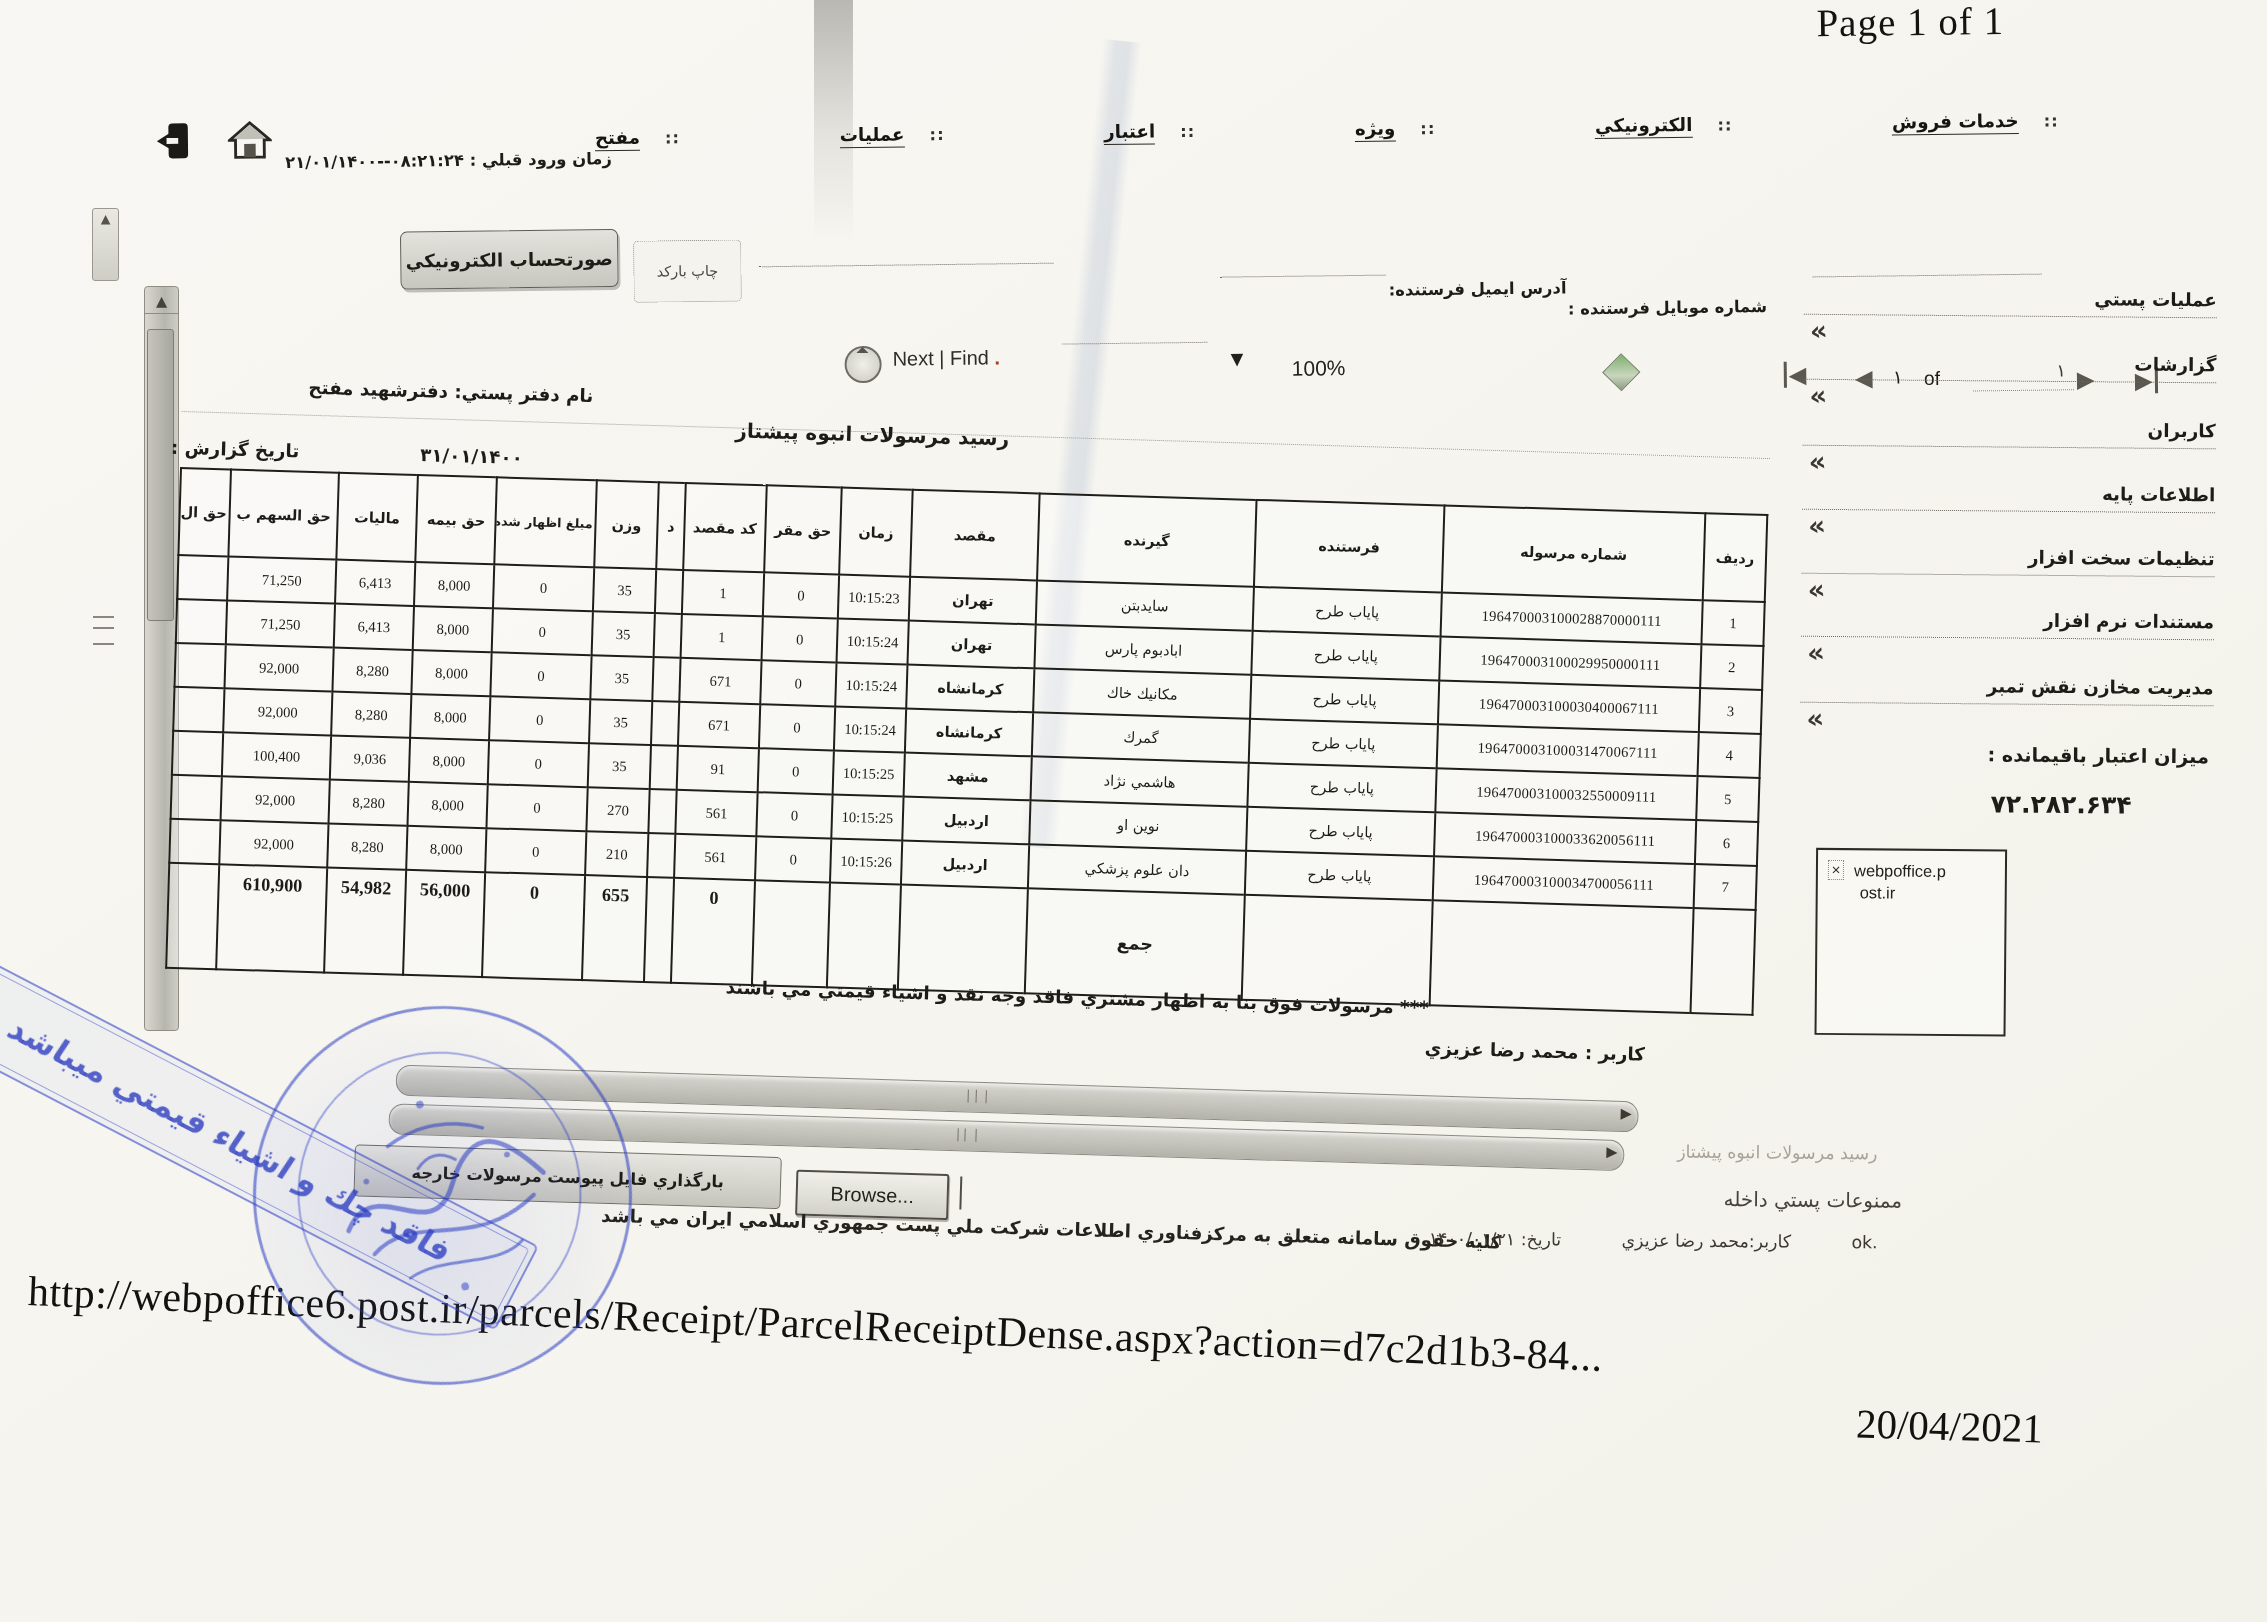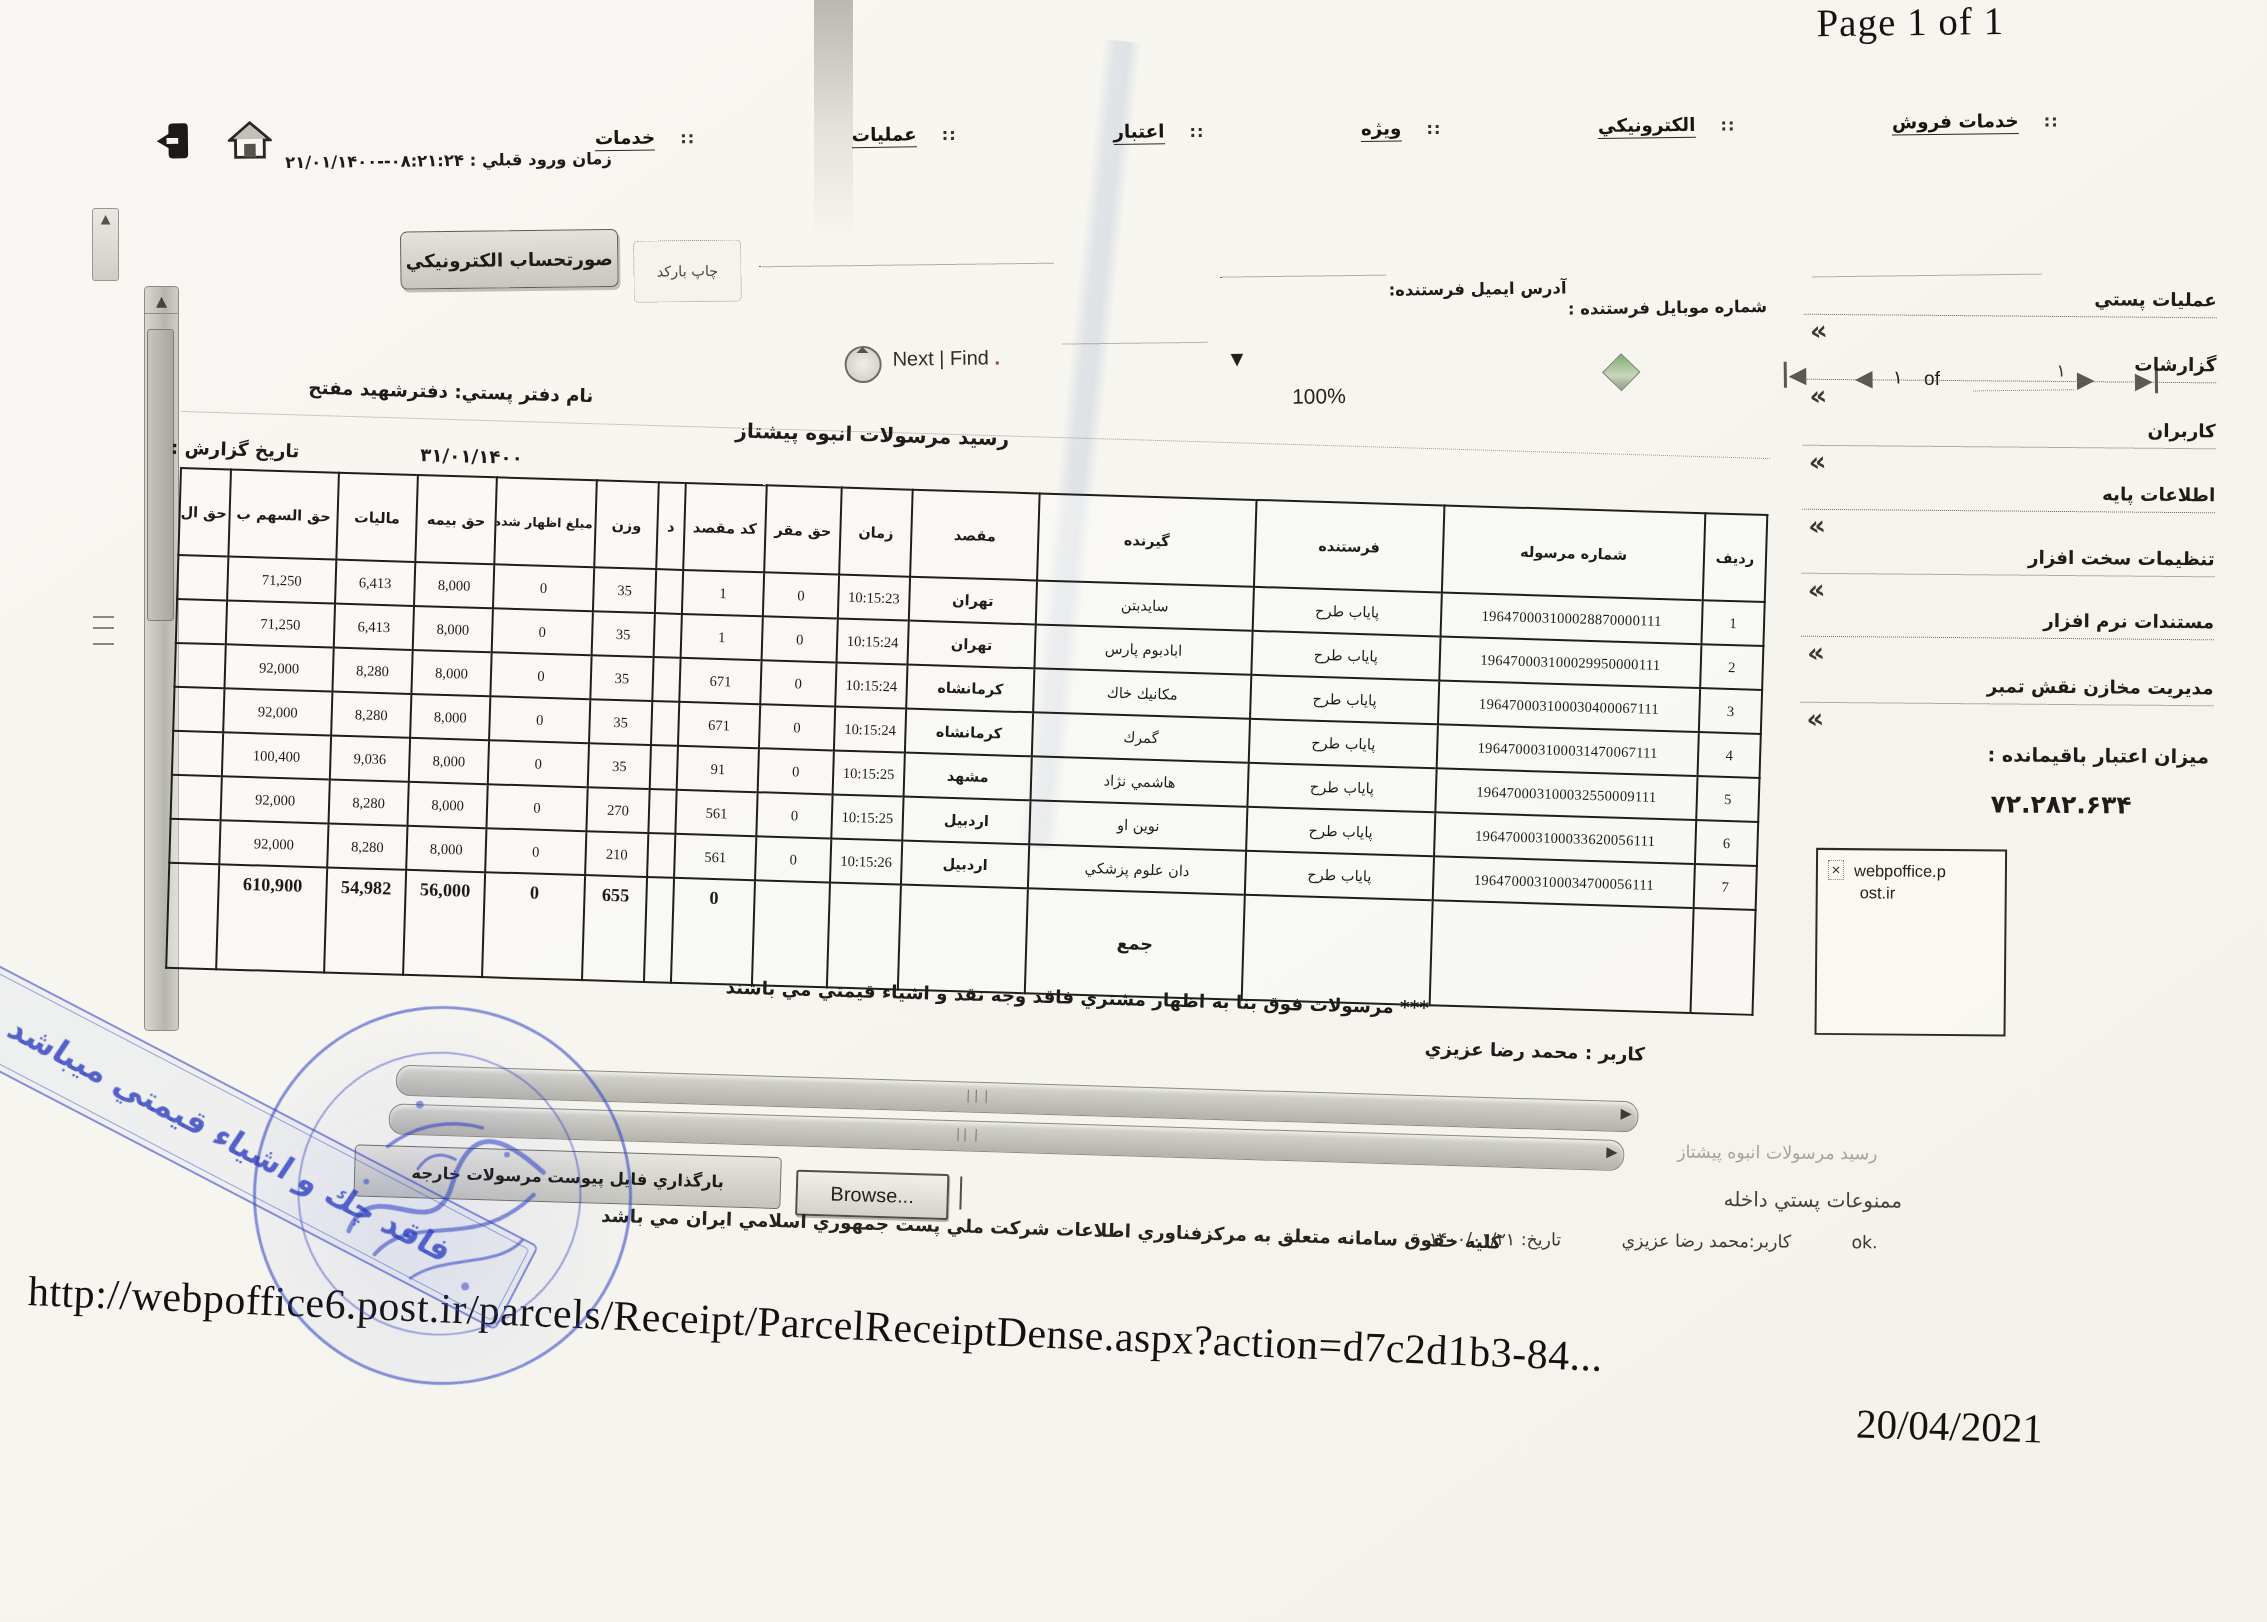--- a/index.html
+++ b/index.html
@@ -43,21 +43,21 @@
   .mobile-line{left:1811px;top:295px;width:229px;}
 
   
   .tb-refresh{left:842px;top:353px;width:33px;height:33px;border:2.9px solid #6e6c64;border-radius:50%;
      background:radial-gradient(#efeee8,#c9c8c0);}
   .tb-refresh:after{content:"";position:absolute;left:9.7px;top:-6.8px;border:6.8px solid transparent;border-bottom-color:#55534b;}
   .tb-nextfind{left:890px;top:355px;font-size:20px;color:#2e2c26;font-family:"Liberation Sans",sans-serif;}
   .tb-red-dot{color:#a33c22;font-weight:bold;}
   .find-line{left:1060px;top:353px;width:145px;border-bottom:1.9px dotted #77756c;}
   .dd-arrow{left:1228px;top:361px;font-size:16.4px;color:#22201b;}
-  .tb-zoom{left:1289px;top:369px;font-size:21px;color:#23211c;font-family:"Liberation Sans",sans-serif;margin-top:28px;}
+  .tb-zoom{left:1289px;top:369px;font-size:21px;color:#23211c;font-family:"Liberation Sans",sans-serif;}
   .nav-glyph{color:#5a584f;font-size:23px;}
   .pg-first{left:1781px;top:380px;}
   .pg-prev{left:1852px;top:384px;}
   .pg-cur{left:1890px;top:386px;font-size:18.3px;}
   .pg-of{left:1921px;top:388px;font-size:19.3px;font-family:"Liberation Sans",sans-serif;}
   .pg-box{left:1970px;top:382px;width:93px;height:29px;border-bottom:1.9px dotted #8a887e;text-align:right;font-size:17.4px;padding-right:7.7px;color:#3b3933;}
   .pg-next{left:2074px;top:388px;}
   .pg-last{left:2132px;top:390px;}
   .bar-glyph{display:inline-block;border-left:3.9px solid #5a584f;padding-left:1.9px;}
   .bar-glyph2{display:inline-block;border-right:3.9px solid #5a584f;padding-right:1.9px;}
@@ -181,21 +181,21 @@
     </div>
 
     <div class="abs rtl time-text nowrap">
       <span>زمان ورود قبلي :</span>
       <span dir="ltr">۲۱/۰۱/۱۴۰۰--۰۸:۲۱:۲۴</span>
     </div>
 
     <div class="abs navrow rtl">
 
         <span class="nav-item">
-          <a class="nav-link">خدمات</a>
+          <a class="nav-link">مفتح</a>
           <span class="nav-sep">::</span>
         </span>
 
         <span class="nav-item">
           <a class="nav-link">عمليات</a>
           <span class="nav-sep">::</span>
         </span>
 
         <span class="nav-item">
           <a class="nav-link">اعتبار</a>

